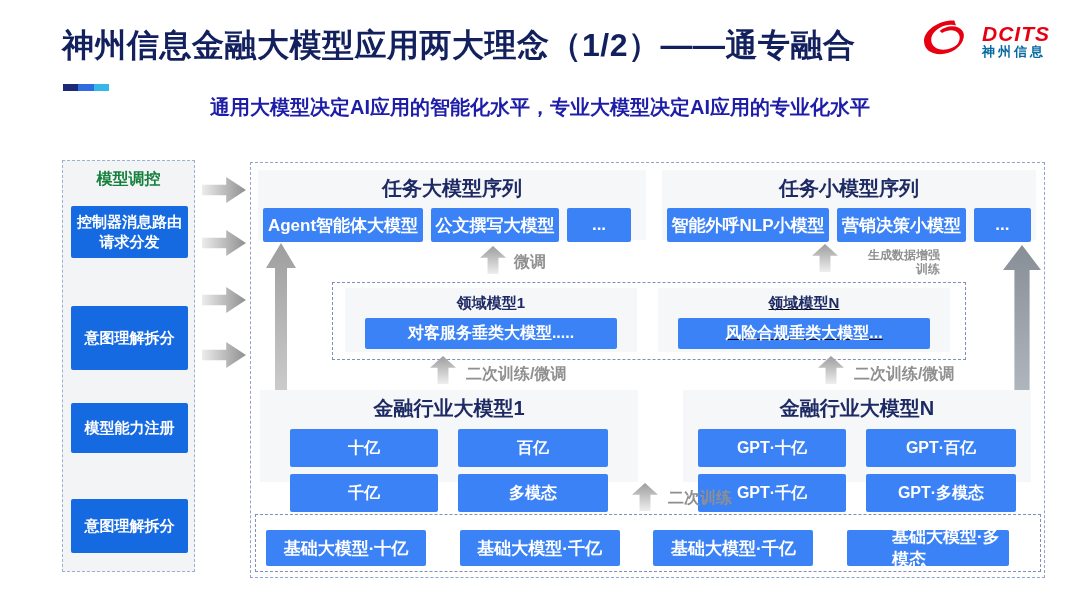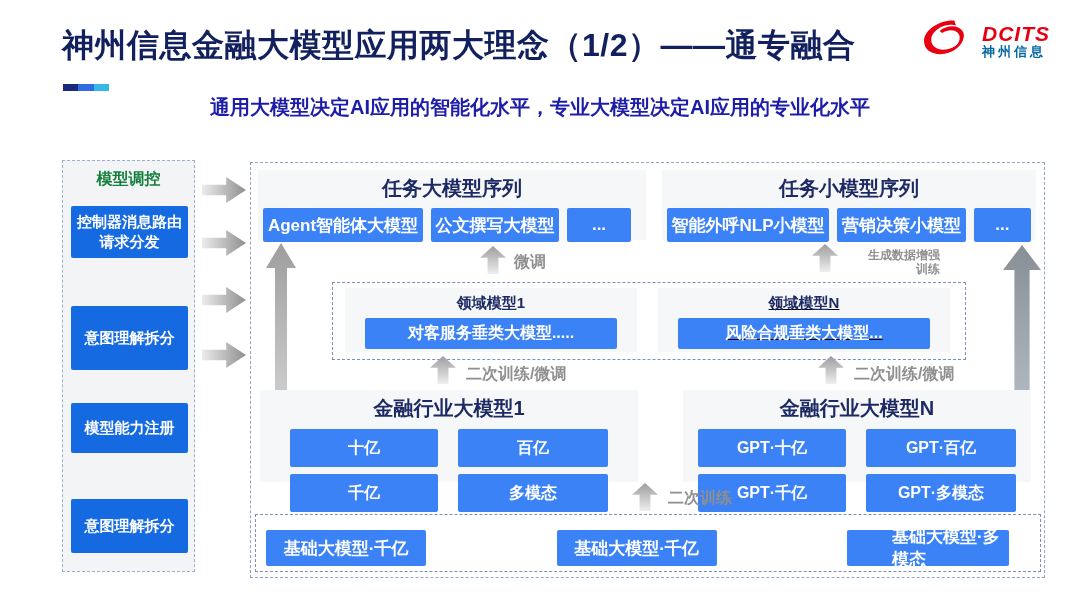--- a/index.html
+++ b/index.html
@@ -185,19 +185,20 @@
       <div class="btn">GPT·千亿</div>
       <div class="btn">GPT·多模态</div>
     </div>
   </div>
 
   <div class="arrow-up-sm" style="left:632px; top:483px;"></div>
   <div class="flow-label" style="left:668px; top:488px;">二次训练</div>
 
   <div class="dash-box" style="left:255px; top:514px; width:786px; height:58px;">
     <div class="base-row">
+      <div class="btn">基础大模型·十亿</div>
       <div class="btn">基础大模型·千亿</div>
       <div class="btn">基础大模型·千亿</div>
       <div class="btn" style="width:162px;padding-left:45px;">基础大模型·多模态</div>
     </div>
   </div>
 
 </div>
 
 </body></html>

